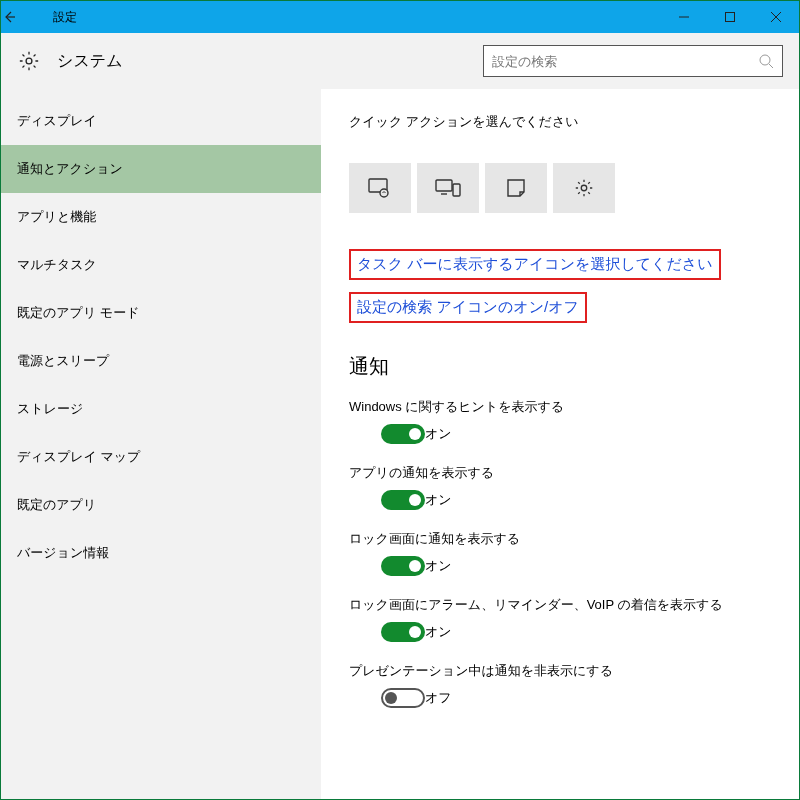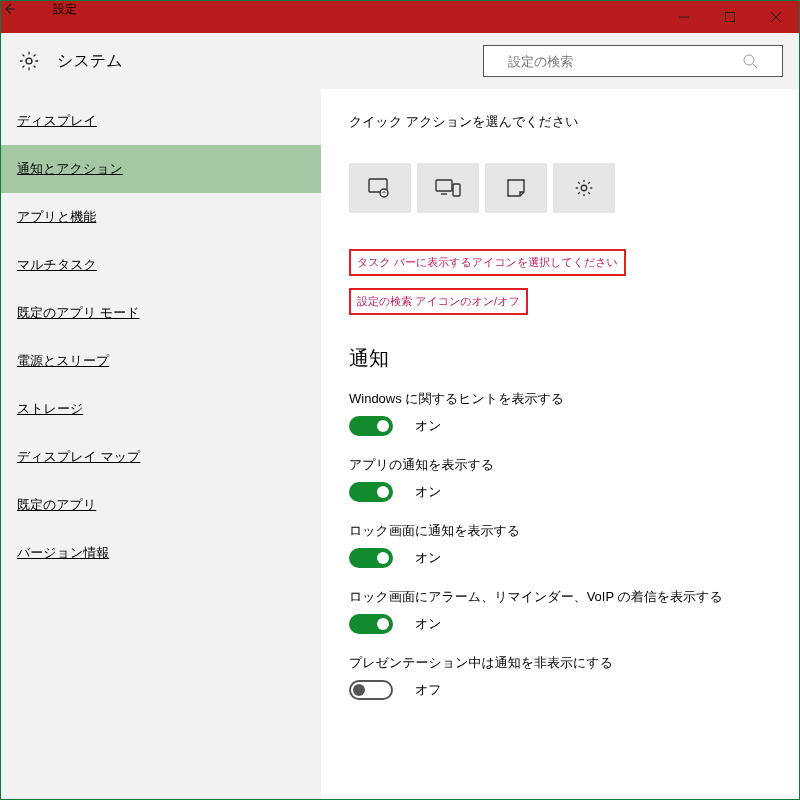--- a/index.html
+++ b/index.html
@@ -1,43 +1,43 @@
 <!DOCTYPE html>
 <html><head>
 <meta charset="utf-8">
 <style>
 * { margin: 0; padding: 0; box-sizing: border-box; font-family: "Yu Gothic UI", "Meiryo", sans-serif; }
 body { width: 800px; height: 800px; background: #fff; overflow: hidden; border: 1px solid #0a7a3a; }
-.titlebar { height: 32px; display: flex; align-items: flex-start; background: #b91c1c; }
+.titlebar { height: 32px; display: flex; align-items: center; background: #0ea5e9; }
 .titlebar .back { width: 48px; text-align: center; font-size: 16px; }
 .titlebar .title { font-size: 12px; padding-left: 4px; }
 .titlebar .spacer { flex: 1; }
 .titlebar .ctrl { width: 46px; height: 32px; display: flex; align-items: center; justify-content: center; }
 .subheader { height: 56px; background: #f2f2f2; display: flex; align-items: center; padding: 0 16px; }
 .subheader .gear { width: 24px; height: 24px; margin-right: 16px; display:flex; align-items:center; justify-content:center; }
 .subheader .heading { font-size: 16px; font-weight: 400; }
 .subheader .spacer { flex: 1; }
-.searchbox { width: 300px; height: 32px; border: 1px solid #555; background: #fff; display: flex; align-items: center; padding: 0 24px; }
+.searchbox { width: 300px; height: 32px; border: 1px solid #555; background: #fff; display: flex; align-items: center; padding: 0 8px; }
 .searchbox input { flex: 1; border: none; outline: none; font-size: 13px; background: transparent; }
 .searchbox .sicon { width: 16px; height: 16px; opacity: .6; }
 .body { display: flex; height: calc(800px - 88px); }
 .sidebar { width: 320px; background: #f2f2f2; padding-top: 8px; }
-.sidebar .item { height: 48px; display: flex; align-items: center; padding-left: 16px; font-size: 13px; cursor: pointer; text-decoration: underline; }
+.sidebar .item { height: 48px; display: flex; align-items: center; padding-left: 16px; font-size: 13px; cursor: pointer; }
 .sidebar .item.selected { background: #a4c7a4; }
 .content { flex: 1; padding: 24px 28px 0 28px; overflow: hidden; }
 .content h2 { font-size: 20px; font-weight: 400; margin-bottom: 18px; }
 .content .sublabel { font-size: 13px; margin-bottom: 32px; }
 .qaicons { display: flex; gap: 6px; margin-bottom: 36px; }
 .qaicon { width: 62px; height: 50px; background: #e6e6e6; display: flex; align-items: center; justify-content: center; }
-.link { color: #be185d; font-size: 11px; display: inline-block; padding: 4px 6px; }
+.link { color: #1d4ed8; font-size: 15px; display: inline-block; padding: 4px 6px; }
 .linkwrap { border: 2px solid #e02020; display: inline-block; margin-bottom: 12px; }
 .section-h { font-size: 20px; font-weight: 400; margin: 18px 0 18px; }
 .toggle-row { margin-bottom: 20px; }
 .toggle-row .tlabel { font-size: 13px; margin-bottom: 8px; }
-.toggle { display: flex; align-items: center; gap: 22px; }
+.toggle { display: flex; align-items: center; gap: 0; margin-left: 32px; }
 .switch { width: 44px; height: 20px; border-radius: 10px; position: relative; }
 .switch.on { background: #128a2e; }
 .switch.off { background: #fff; border: 2px solid #555; }
 .switch .knob { width: 12px; height: 12px; border-radius: 50%; background: #fff; position: absolute; top: 4px; }
 .switch.on .knob { right: 4px; }
 .switch.off .knob { left: 2px; top: 2px; background: #555; }
 .toggle .state { font-size: 13px; }
 svg { display: block; }
 </style>
 </head>

